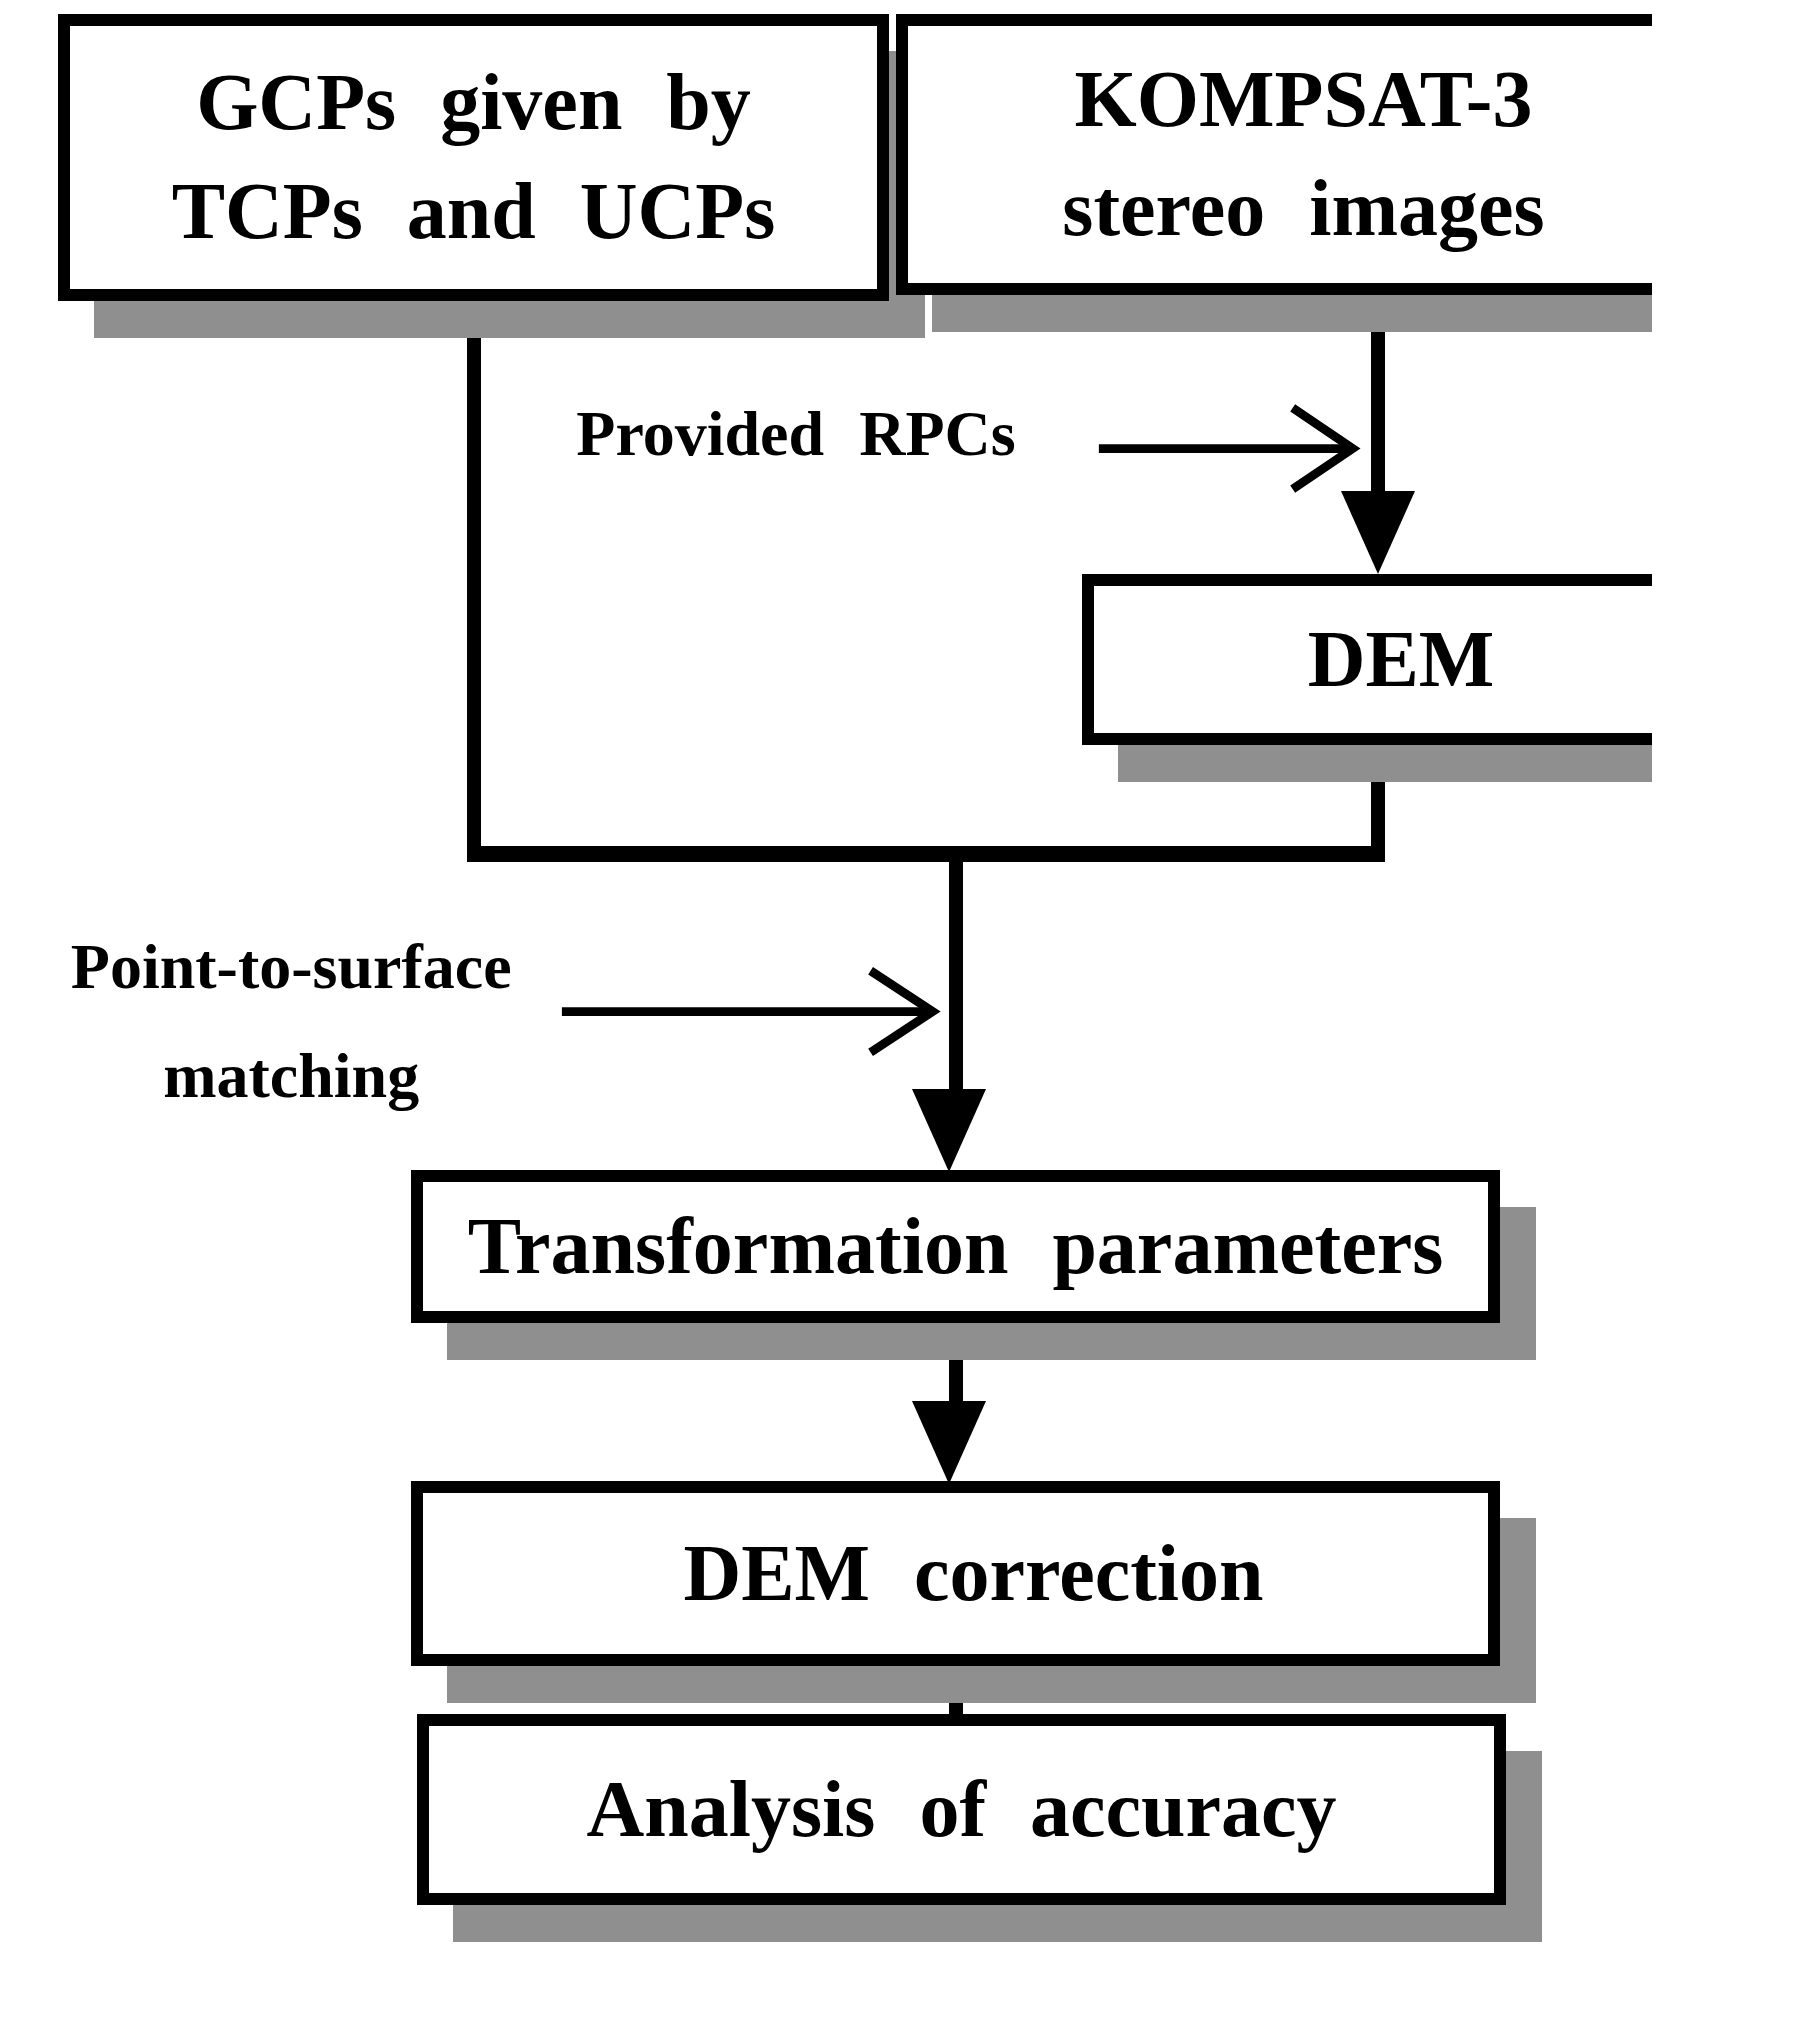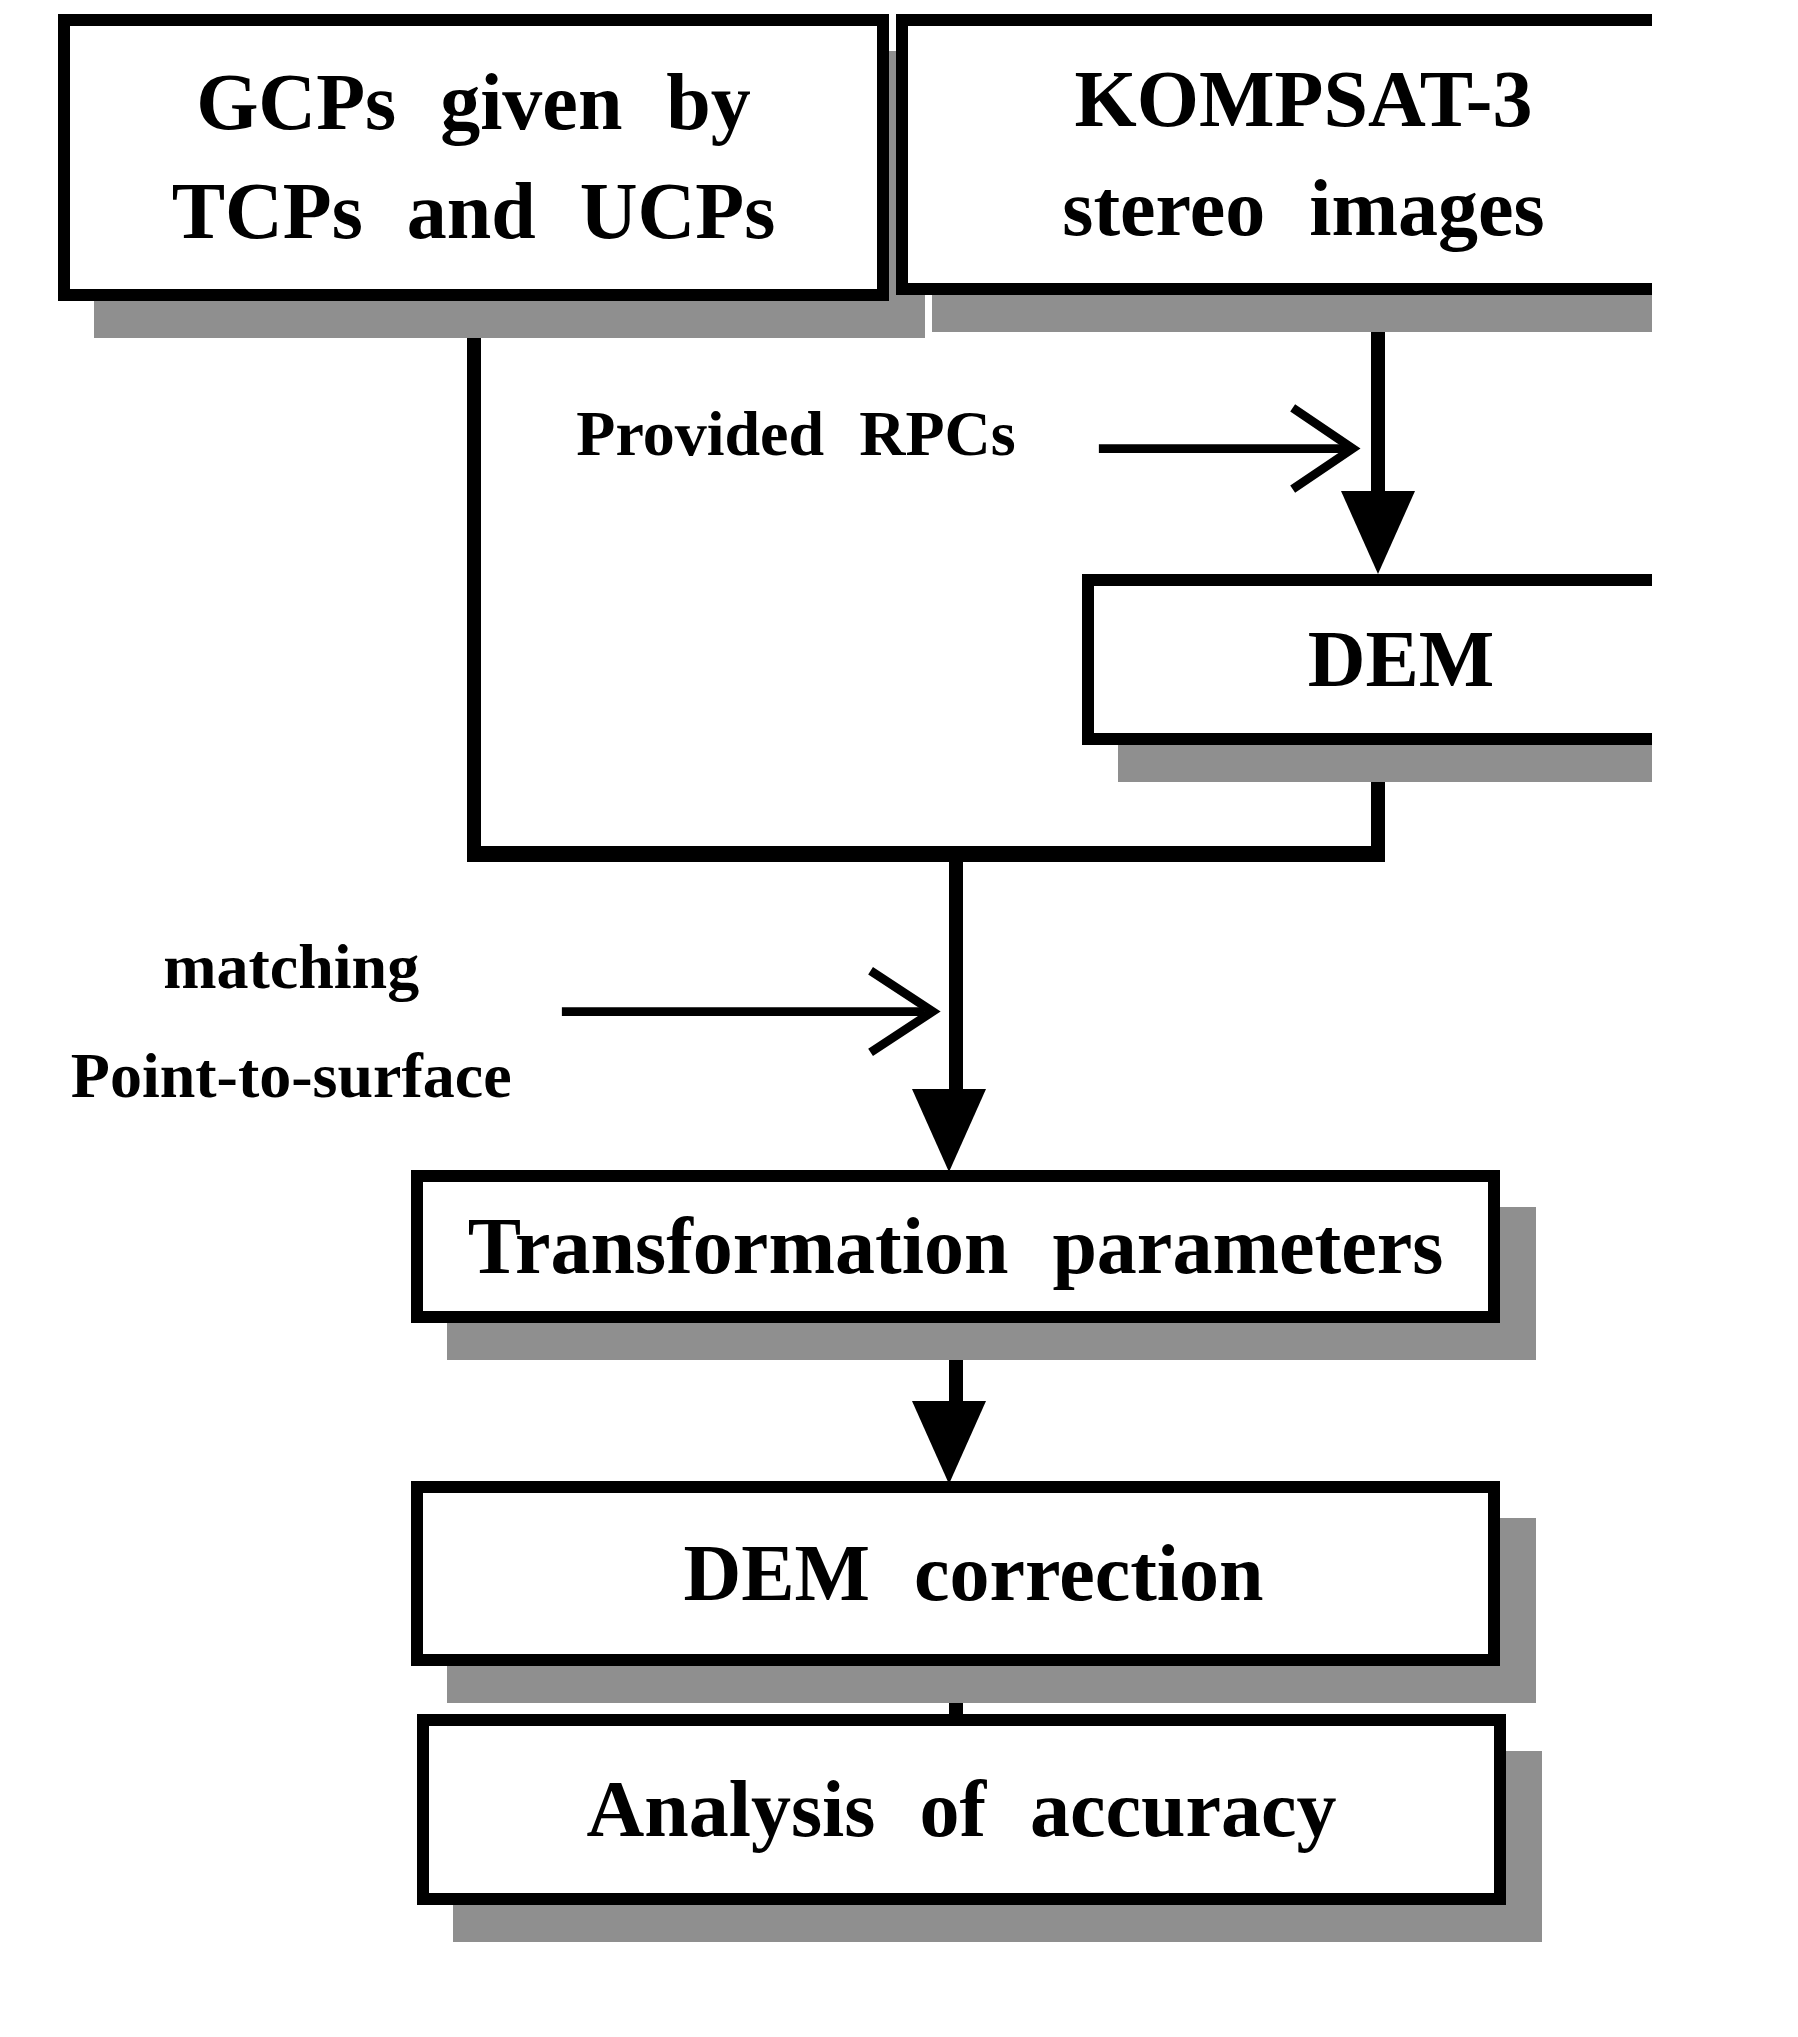--- a/index.html
+++ b/index.html
@@ -131,18 +131,18 @@
     <div class="node-line">DEM correction</div>
   </div>
 
   <div class="node" id="box-analysis">
     <div class="node-line">Analysis of accuracy</div>
   </div>
 
   <div class="annot" id="label-rpcs">Provided RPCs</div>
 
   <div class="annot" id="label-pts">
+    <div>Point-to-surface</div>
     <div>matching</div>
-    <div>Point-to-surface</div>
   </div>
 
 </div>
 
 
 </body></html>

